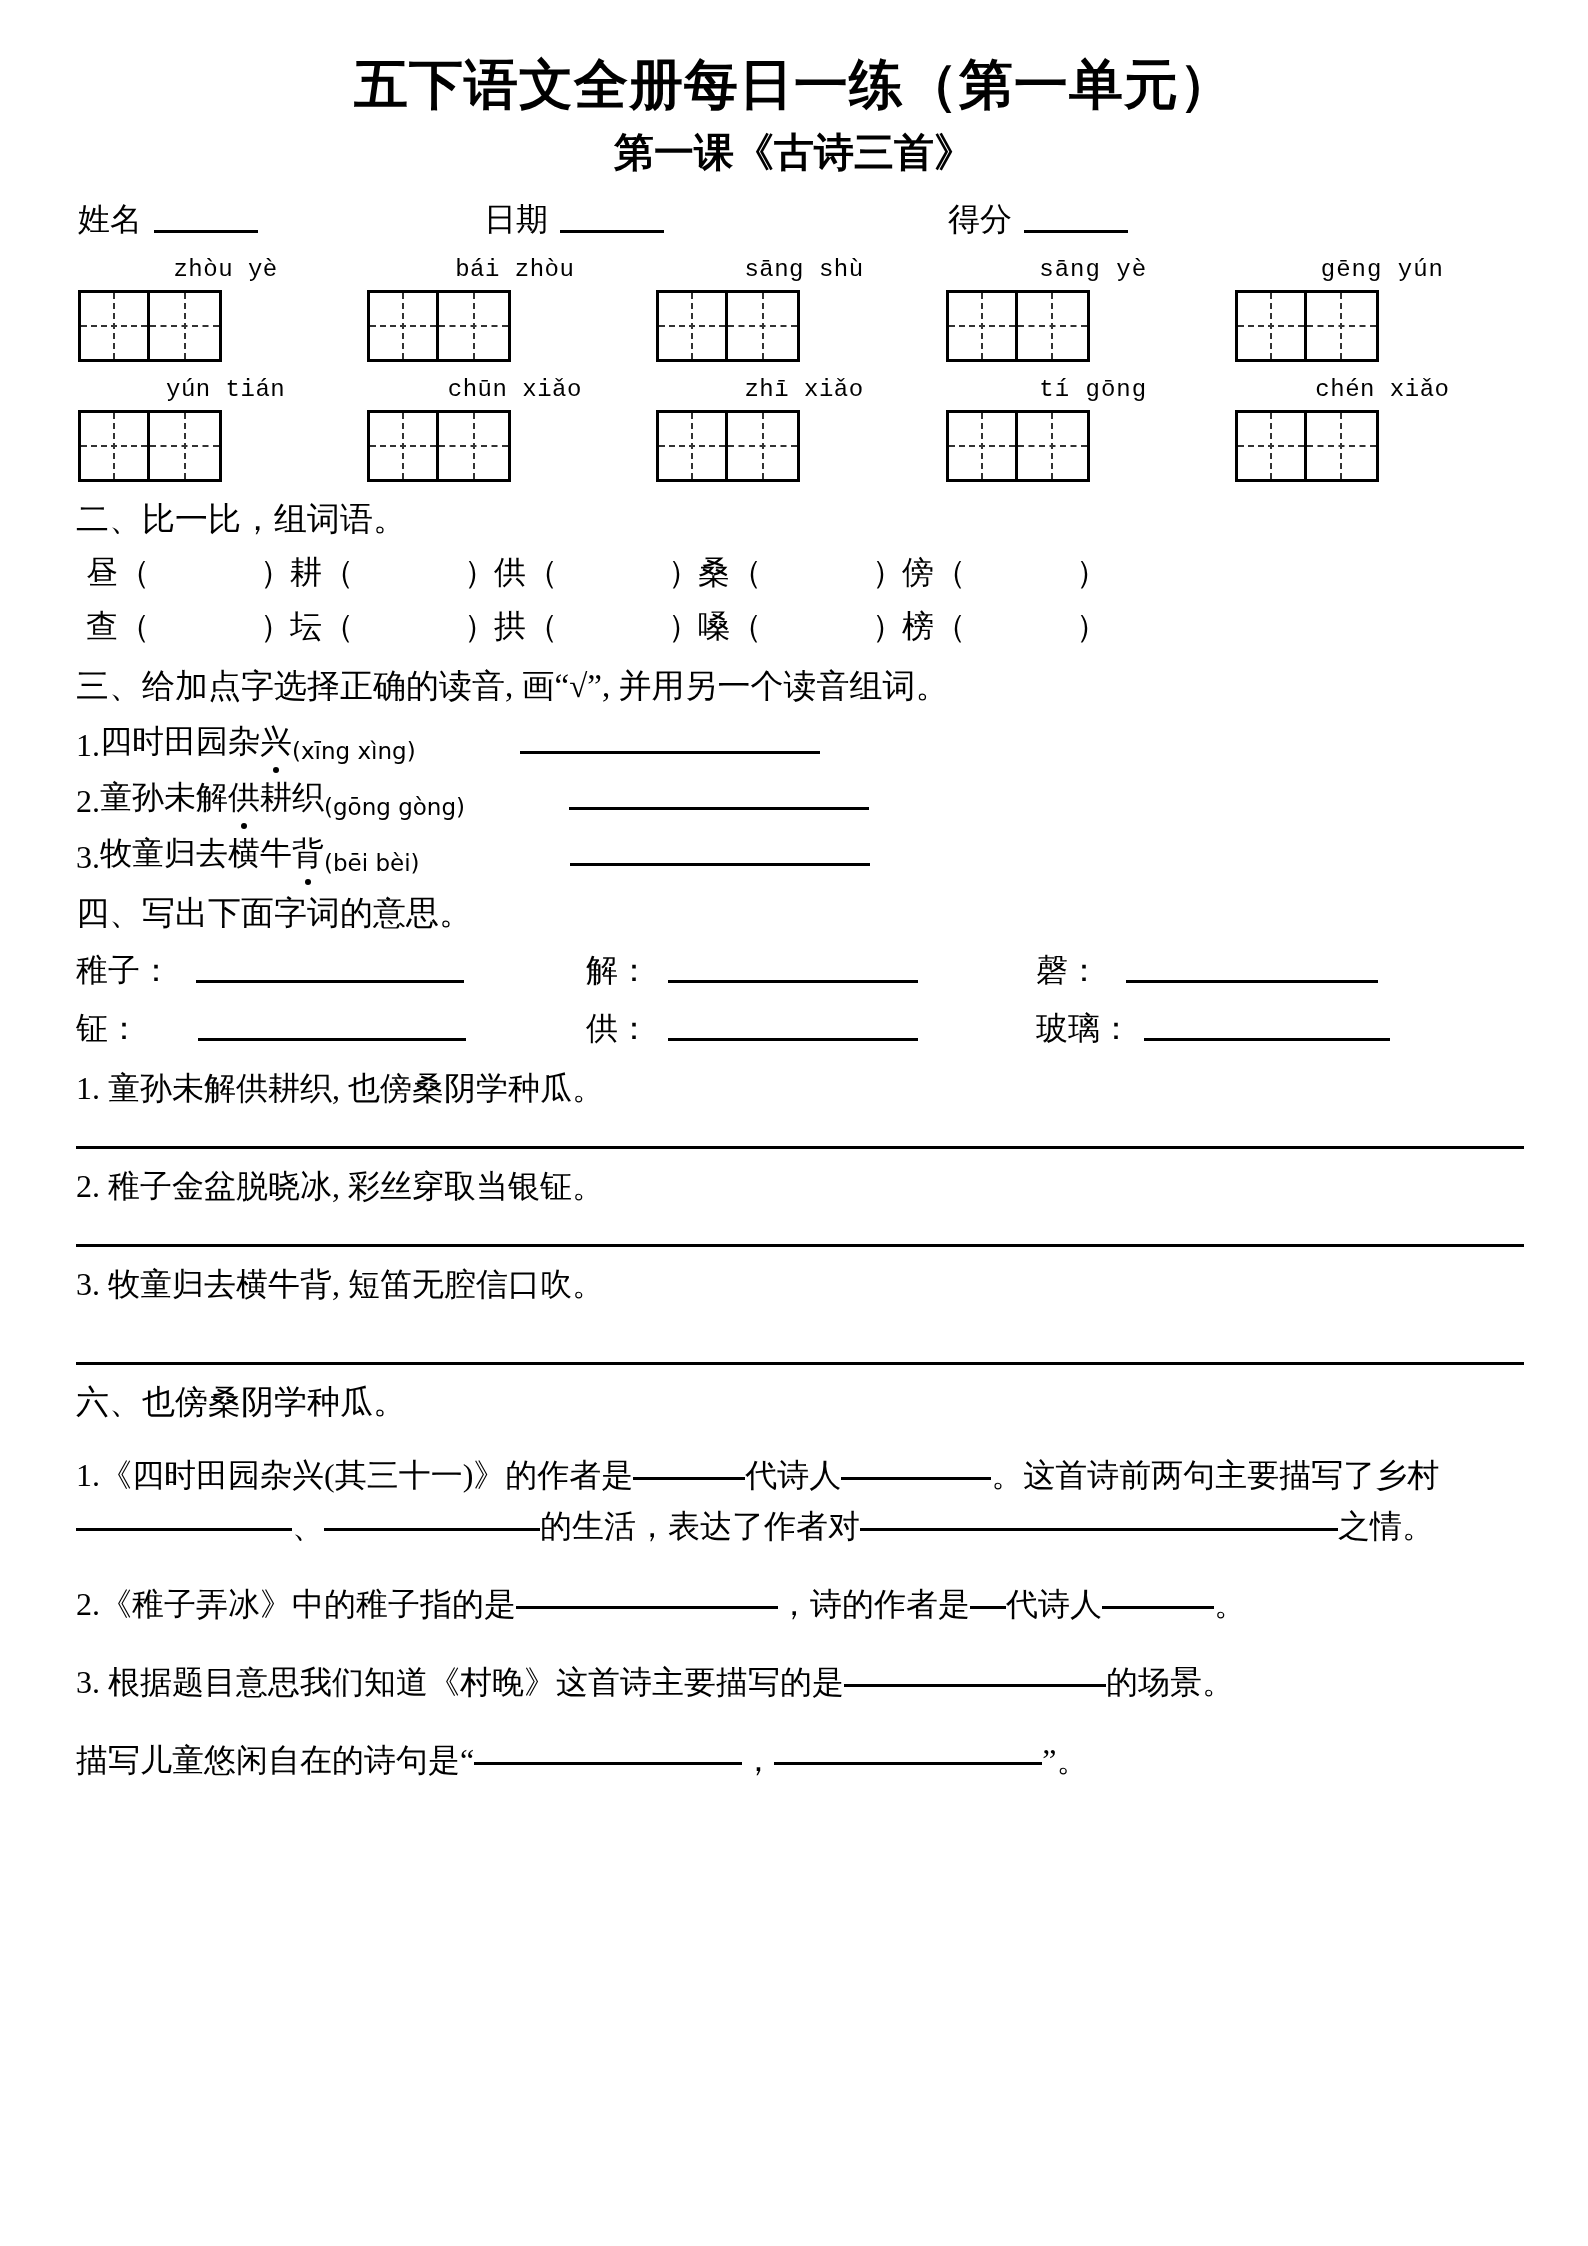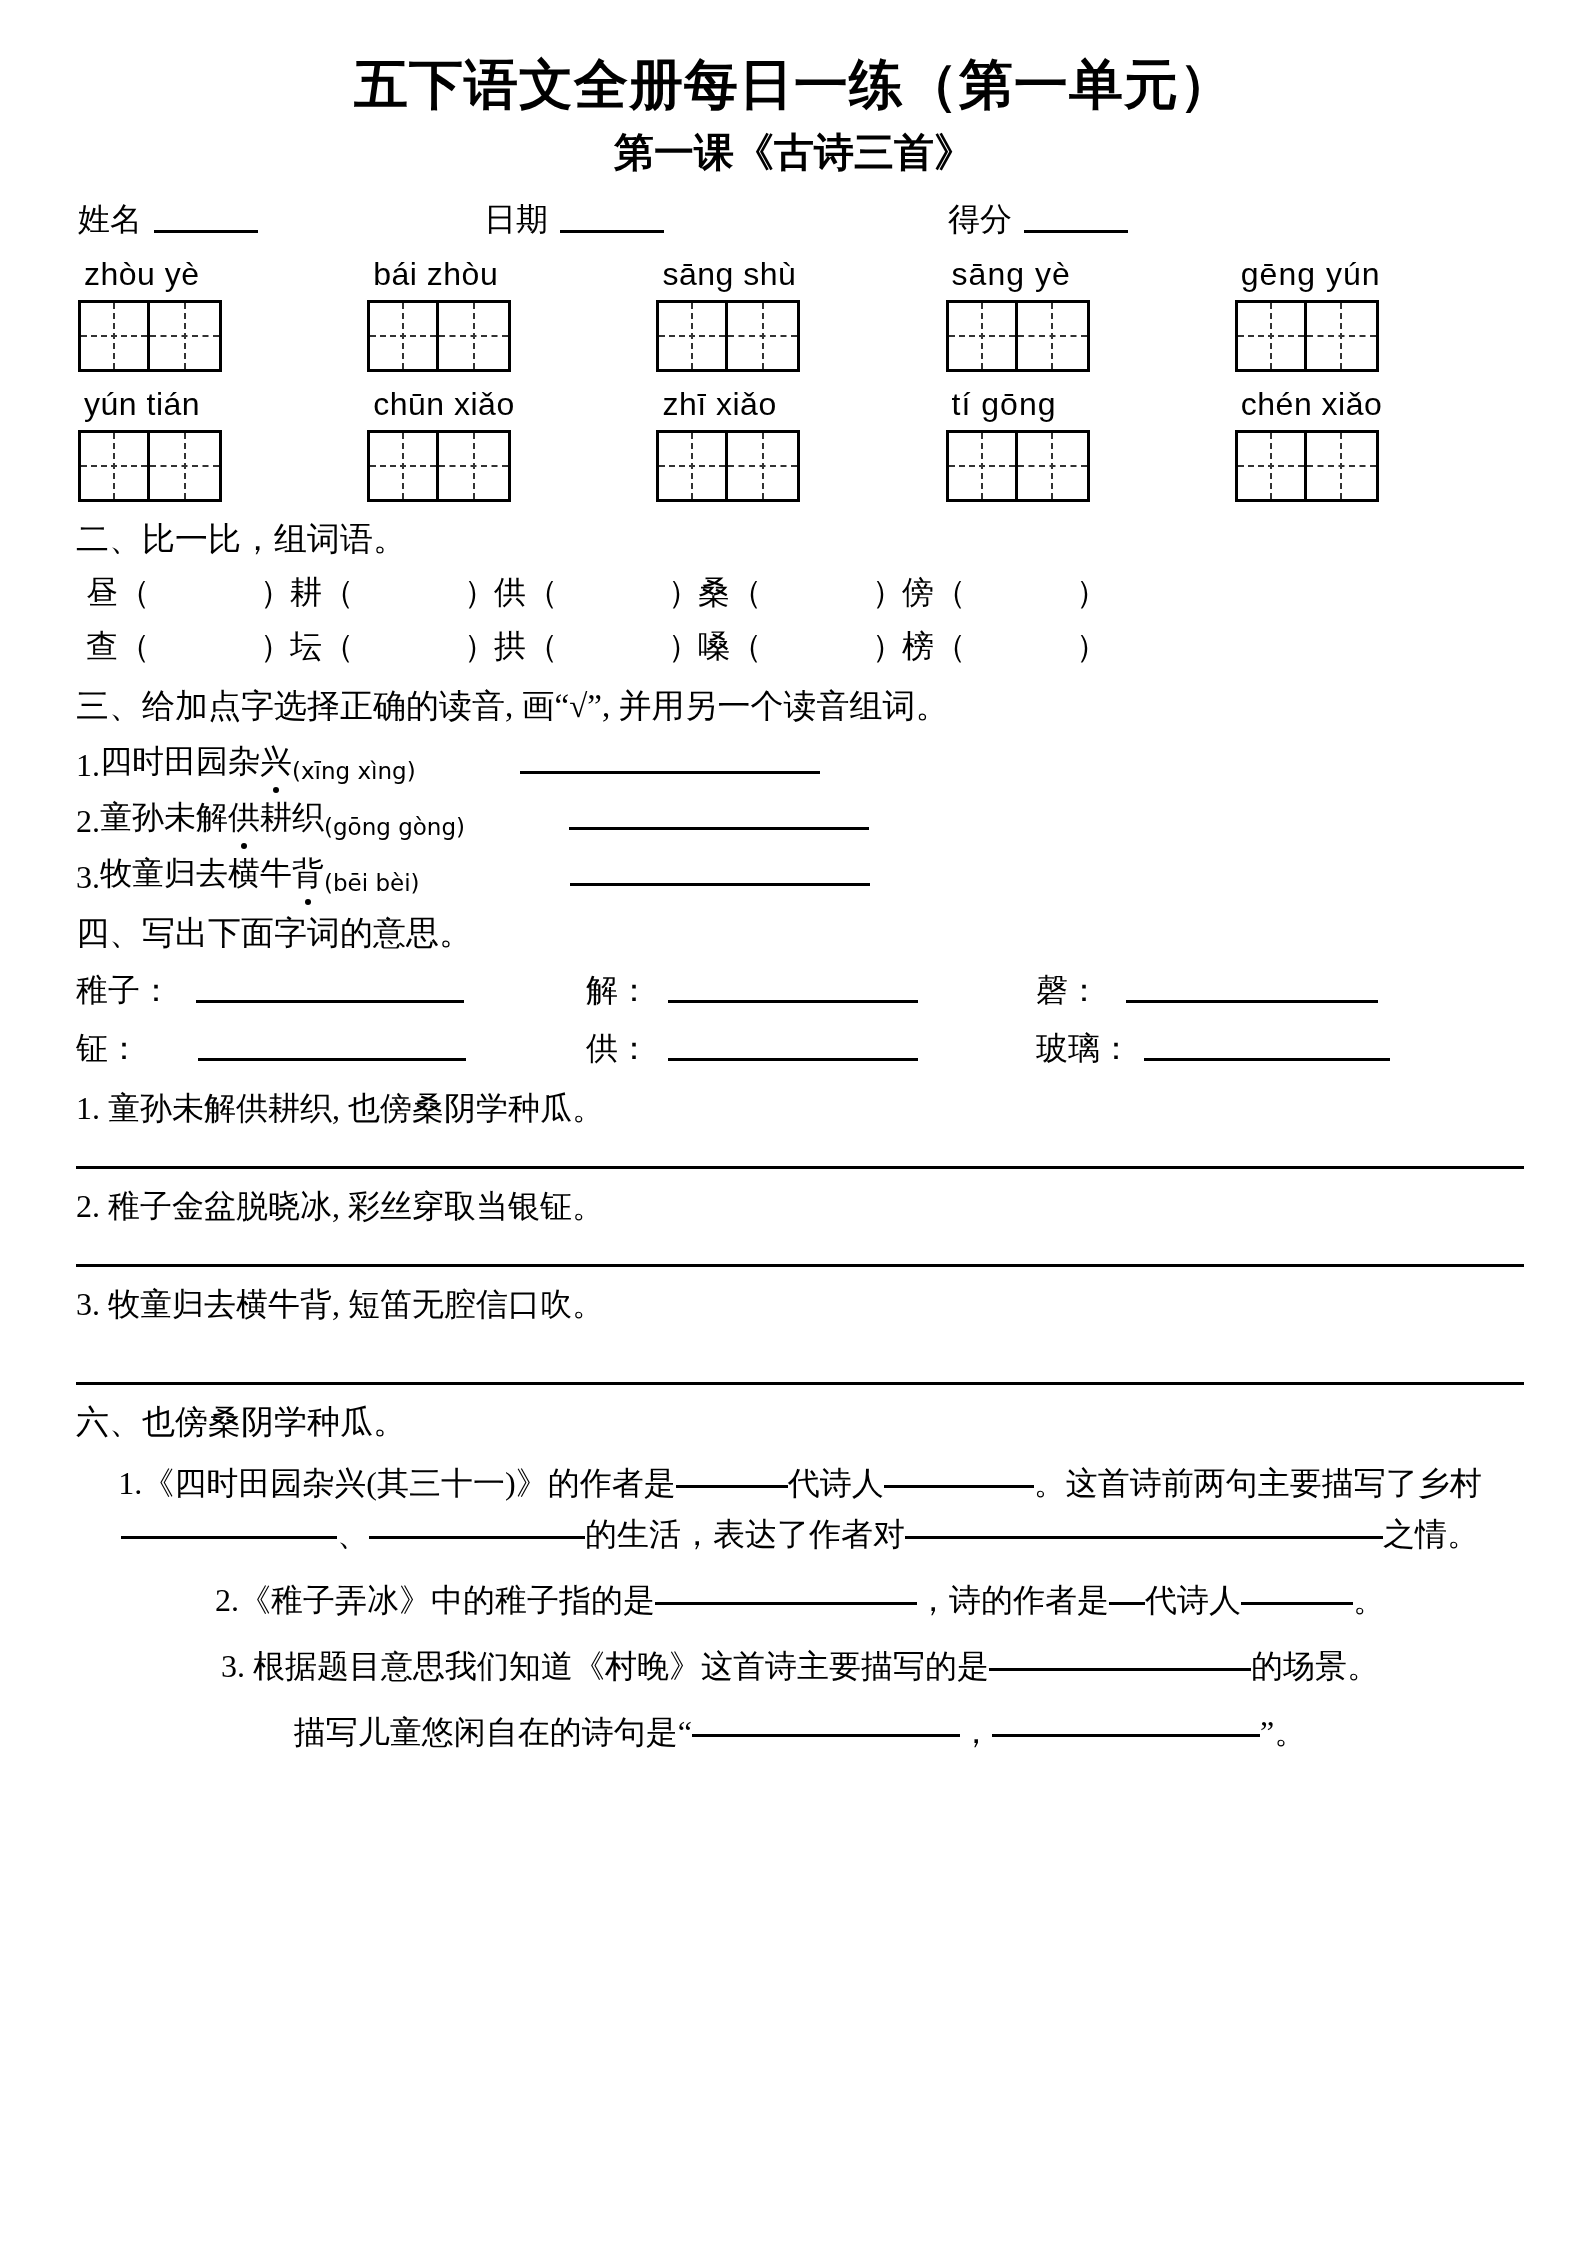--- a/index.html
+++ b/index.html
@@ -72,26 +72,27 @@
   }
 
   
   .py-row {
     display: flex;
     margin-top: 14px;
     padding-left: 14px;
   }
   .py-cell { width: 292px; }
   .py-text {
-    font-family: Liberation Sans, sans-serif;
-    font-size: 32px;
+    font-family: Liberation Mono, monospace;
+    font-size: 24px;
     letter-spacing: 0.5px;
     white-space: nowrap;
     margin-bottom: 7px;
     padding-left: 6px;
+    text-align: center;
   }
   .py-text.sp-wide { letter-spacing: 1px; }
   .grid-wrap { display: flex; }
   .tzg {
     width: 72px;
     height: 72px;
     border: 3px solid #000;
     box-sizing: border-box;
     position: relative;
   }
@@ -198,22 +199,21 @@
     height: 1px;
     margin: 34px 0 0 12px;
     width: 1448px;
   }
 
   
   .fill-p {
     font-size: 32px;
     line-height: 1.62;
     padding-left: 12px;
-    margin-top: 14px;
-    text-align: center;
+    margin-top: 26px;
   }
   .fl {
     display: inline-block;
     border-bottom: 3px solid #000;
     height: 1px;
     vertical-align: 6px;
   }
   .fl-s  { width: 112px; }
   .fl-m  { width: 150px; }
   .fl-l  { width: 216px; }

